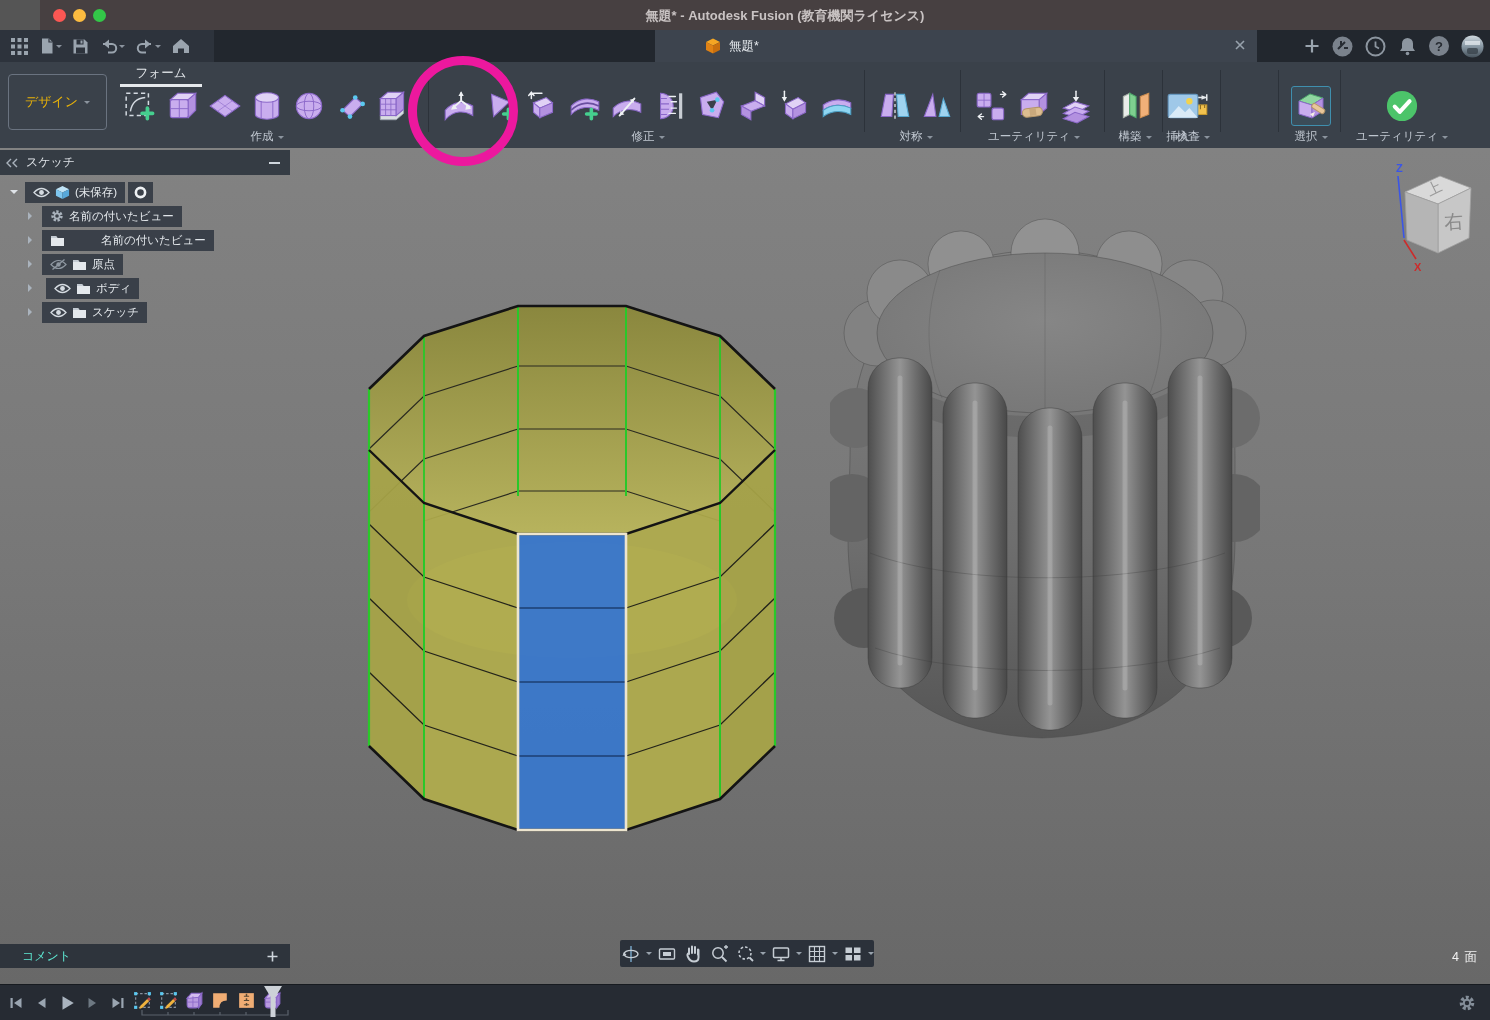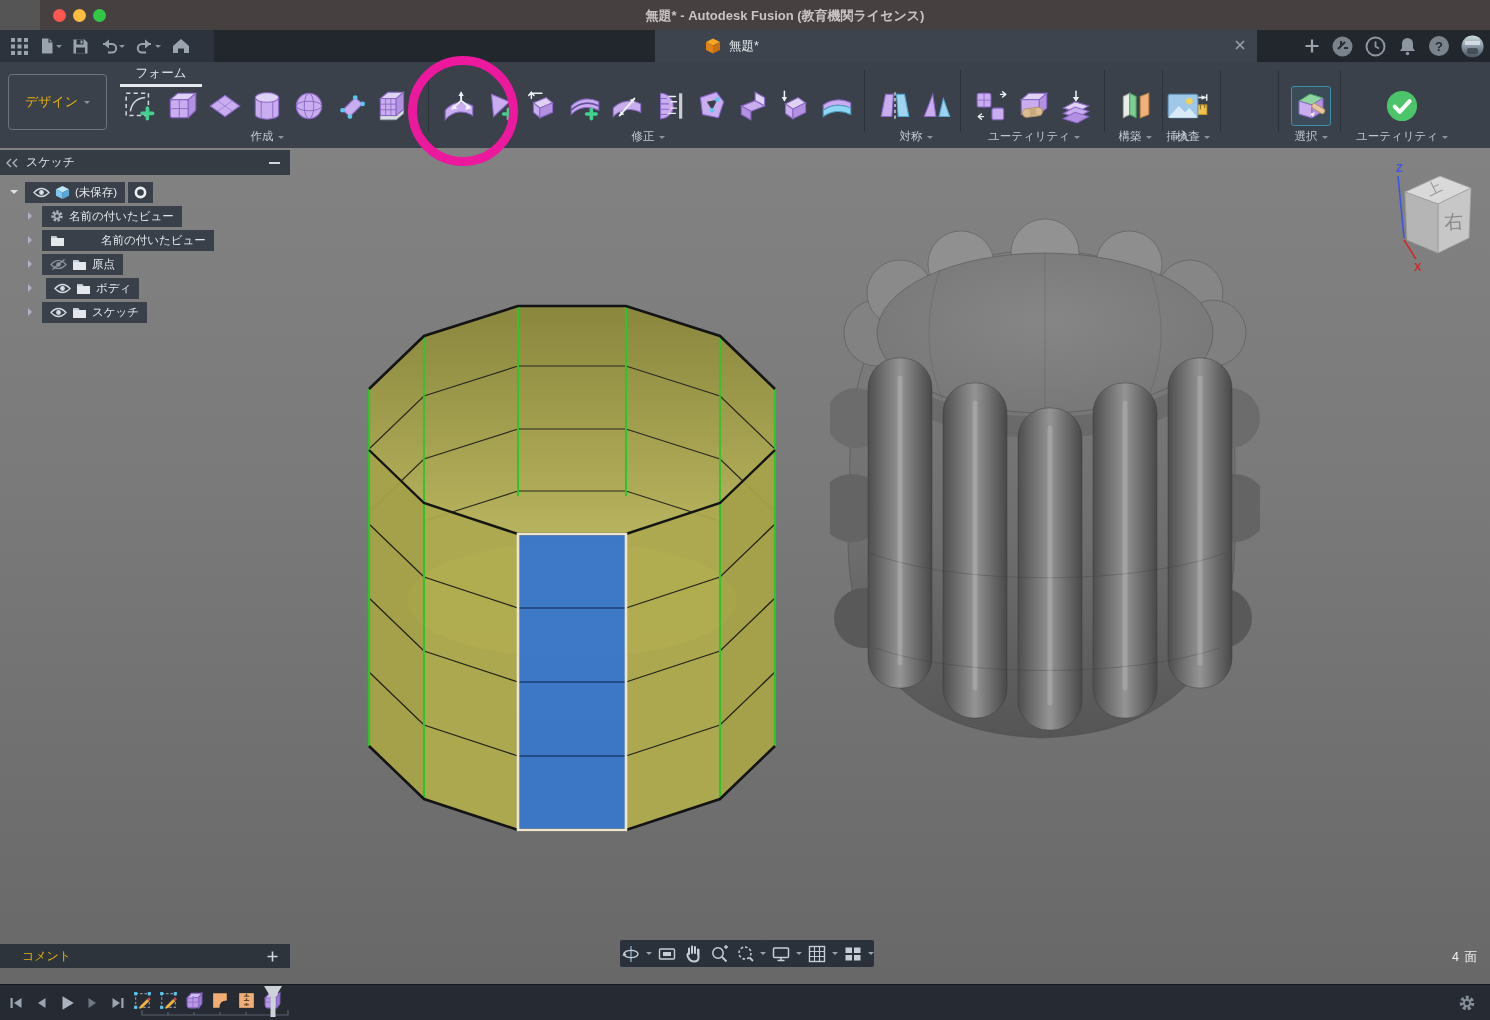--- a/index.html
+++ b/index.html
@@ -50,21 +50,21 @@
   
   #browser-header{left:0;top:2px;width:290px;height:25px;background:rgba(50,57,66,.96);
     display:flex;align-items:center;color:#dfe3e8;font-size:12px;}
   .chip{display:inline-flex;align-items:center;gap:5px;background:rgba(52,59,68,.92);height:21px;padding:0 8px;color:#e6eaee;font-size:11.5px;}
   .trow{position:absolute;left:0;width:300px;height:24px;display:flex;align-items:center;}
   .tri-d{width:0;height:0;border:4.5px solid transparent;border-top-color:#dfe3e8;margin-top:4px;}
   .tri-r{width:0;height:0;border:4.5px solid transparent;border-left-color:#aab3bd;margin-left:4px;}
 
   
   #comment-bar{left:0;top:796px;width:290px;height:24px;background:rgba(43,49,58,.95);
-    display:flex;align-items:center;color:#eab308;font-size:12px;}
+    display:flex;align-items:center;color:#5eead4;font-size:12px;}
 
   
   #navbar{left:620px;top:792px;width:254px;height:27px;background:#2b313a;border-radius:2px;
     display:flex;align-items:center;justify-content:center;gap:2px;}
   .nbtn{display:flex;align-items:center;height:22px;padding:0 2px;}
   .ncar{width:0;height:0;border:3px solid transparent;border-top-color:#98a2ac;margin:3px 1px 0 1px;}
 
   #sel-status{right:12px;top:801px;color:#f2f2f2;font-size:12.5px;letter-spacing:1px;}
 
   

